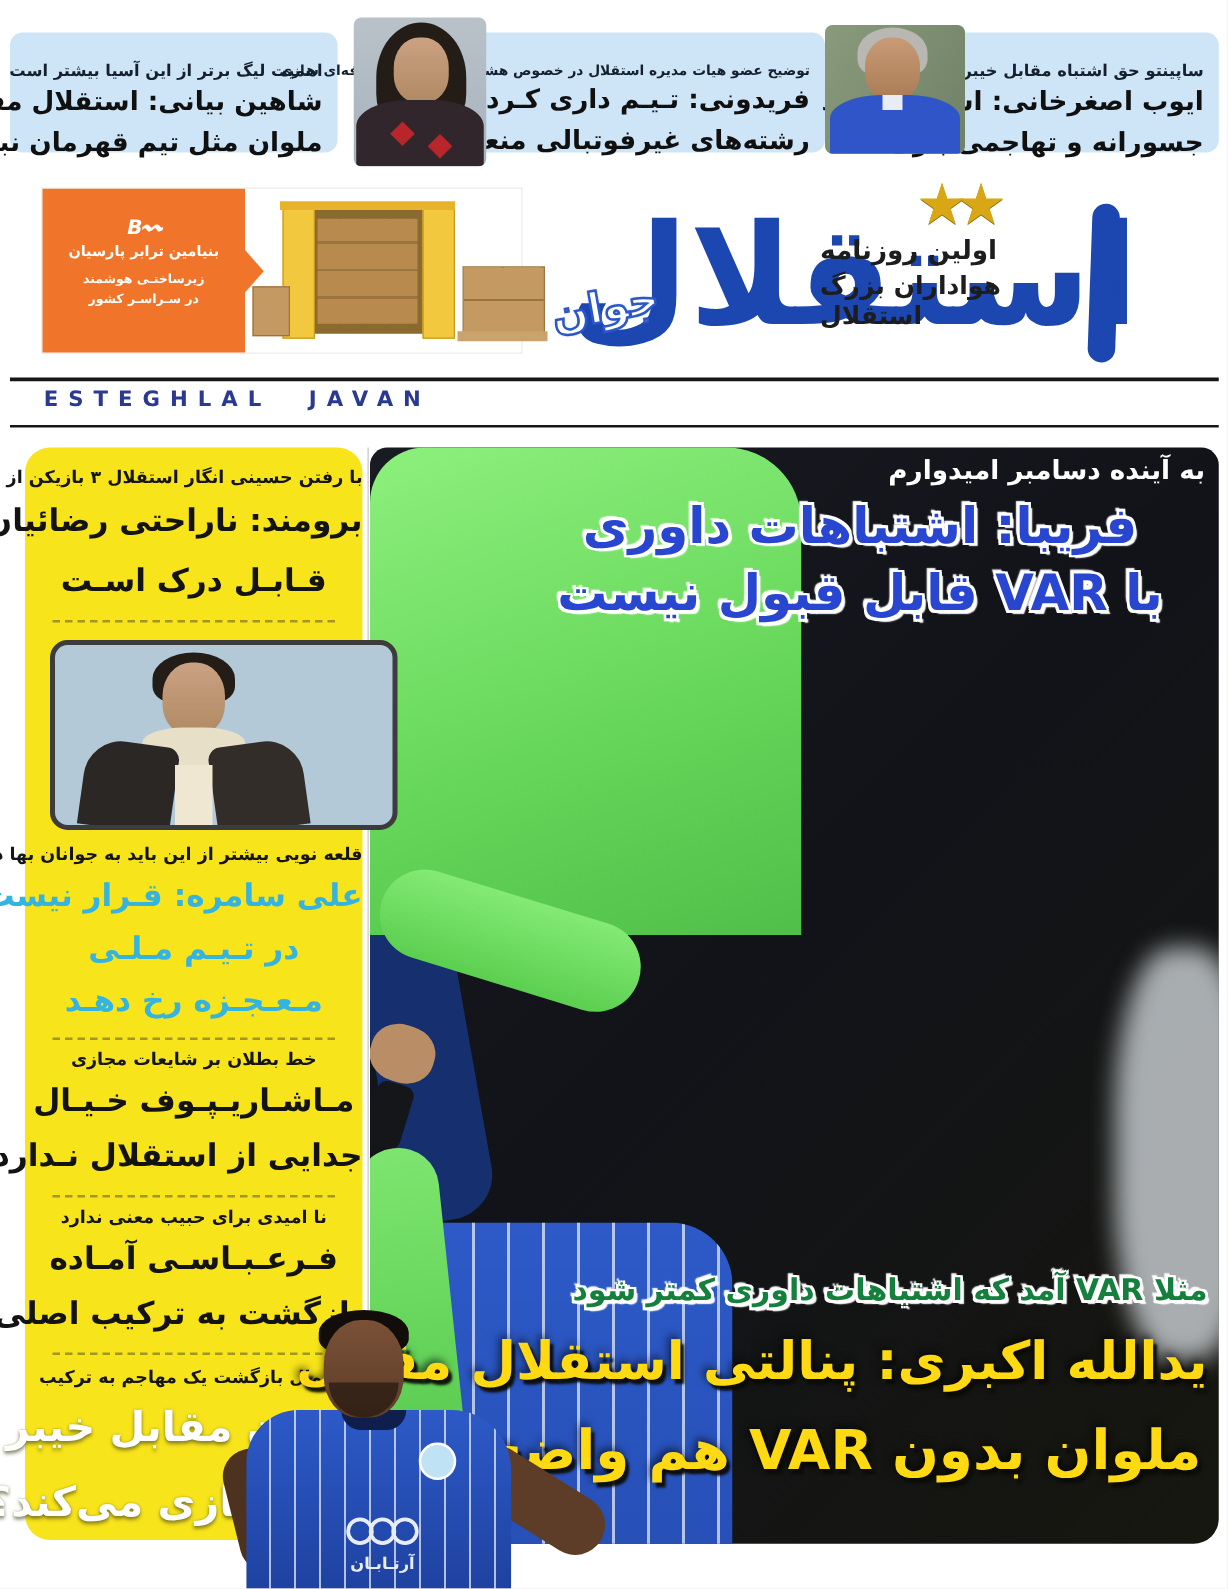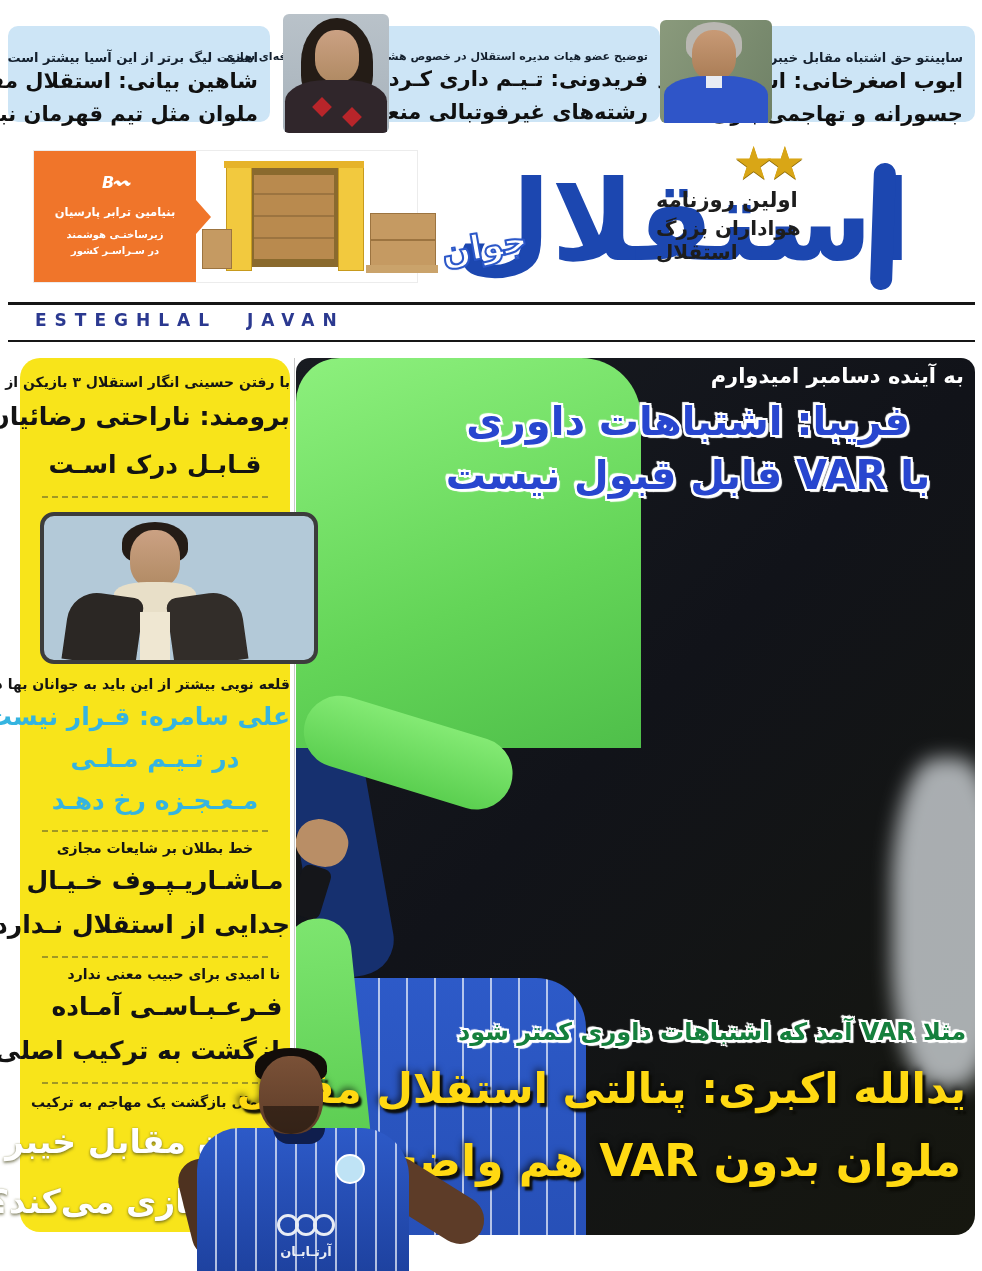--- a/index.html
+++ b/index.html
@@ -26,21 +26,21 @@
   .torso{border-radius:40% 40% 0 0;}
   .diamond{width:14px;height:14px;background:#b8252a;transform:rotate(45deg);}
 
   
   #ad{left:33px;top:150px;width:385px;height:133px;background:#fff;border:1px solid #ececec;box-sizing:border-box;}
   #ad-orange{left:0;top:0;width:162px;height:131px;background:#f0752a;color:#fff;text-align:center;direction:rtl;}
   #ad-orange::after{content:'';position:absolute;right:-15px;top:50%;margin-top:-17px;
       border-left:15px solid #f0752a;border-top:17px solid transparent;border-bottom:17px solid transparent;}
   .ad-wing{font-size:30px;font-weight:bold;font-style:italic;line-height:1;margin-top:12px;letter-spacing:-2px;}
   .ad-wing span{font-size:16px;letter-spacing:-1px;}
-  .ad-brand{font-size:11.5px;font-weight:bold;margin-top:12px;}
+  .ad-brand{font-size:11.5px;font-weight:bold;margin-top:1px;}
   .ad-tag{font-size:10px;font-weight:bold;line-height:1.6;margin-top:8px;}
   
   .crate{background:#e6b32a;}
   .crate-door{background:#f2c93e;border:1px solid #c79a1d;}
   .boxes{background:#c59a62;border:1px solid #9c7440;}
 
   
   #logo-word{left:430px;top:146px;width:430px;height:150px;font-size:112px;font-weight:bold;color:#1c47b0;
              text-align:center;line-height:150px;margin-left:24px;}
   #logo-sub{left:441px;top:226px;font-size:34px;font-weight:bold;color:#fff;transform:rotate(-10deg);
@@ -198,22 +198,22 @@
     <div class="abs col-head cyan" style="top:344px;">علی سامره: قـرار نیست</div>
     <div class="abs col-head cyan" style="top:386px;">در تـیـم مـلـی</div>
     <div class="abs col-head cyan" style="top:428px;">مـعـجـزه رخ دهـد</div>
     <div class="abs col-div" style="top:472px;"></div>
 
     <div class="abs col-kicker" style="top:482px;">خط بطلان بر شایعات مجازی</div>
     <div class="abs col-head" style="top:508px;">مـاشـاریـپـوف خـیـال</div>
     <div class="abs col-head" style="top:552px;">جدایی از استقلال نـدارد</div>
     <div class="abs col-div" style="top:598px;"></div>
 
-    <div class="abs col-kicker" style="top:608px;margin-left:19px;">نا امیدی برای حبیب معنی ندارد</div>
-    <div class="abs col-head" style="top:634px;padding-left:12px;">فـرعـبـاسـی آمـاده</div>
+    <div class="abs col-kicker" style="top:608px;">نا امیدی برای حبیب معنی ندارد</div>
+    <div class="abs col-head" style="top:634px;">فـرعـبـاسـی آمـاده</div>
     <div class="abs col-head" style="top:678px;">بازگشت به ترکیب اصلی</div>
     <div class="abs col-div" style="top:724px;"></div>
 
     <div class="abs col-kicker" style="top:736px;">احتمال بازگشت یک مهاجم به ترکیب</div>
     <div class="abs col-head white" style="top:764px;font-size:33px;">نازون مقابل خیبر</div>
     <div class="abs col-head white" style="top:824px;font-size:33px;left:-60px !important;">بازی می‌کند؟</div>
   </div>
 
   <div class="abs" id="mainphoto">
 

